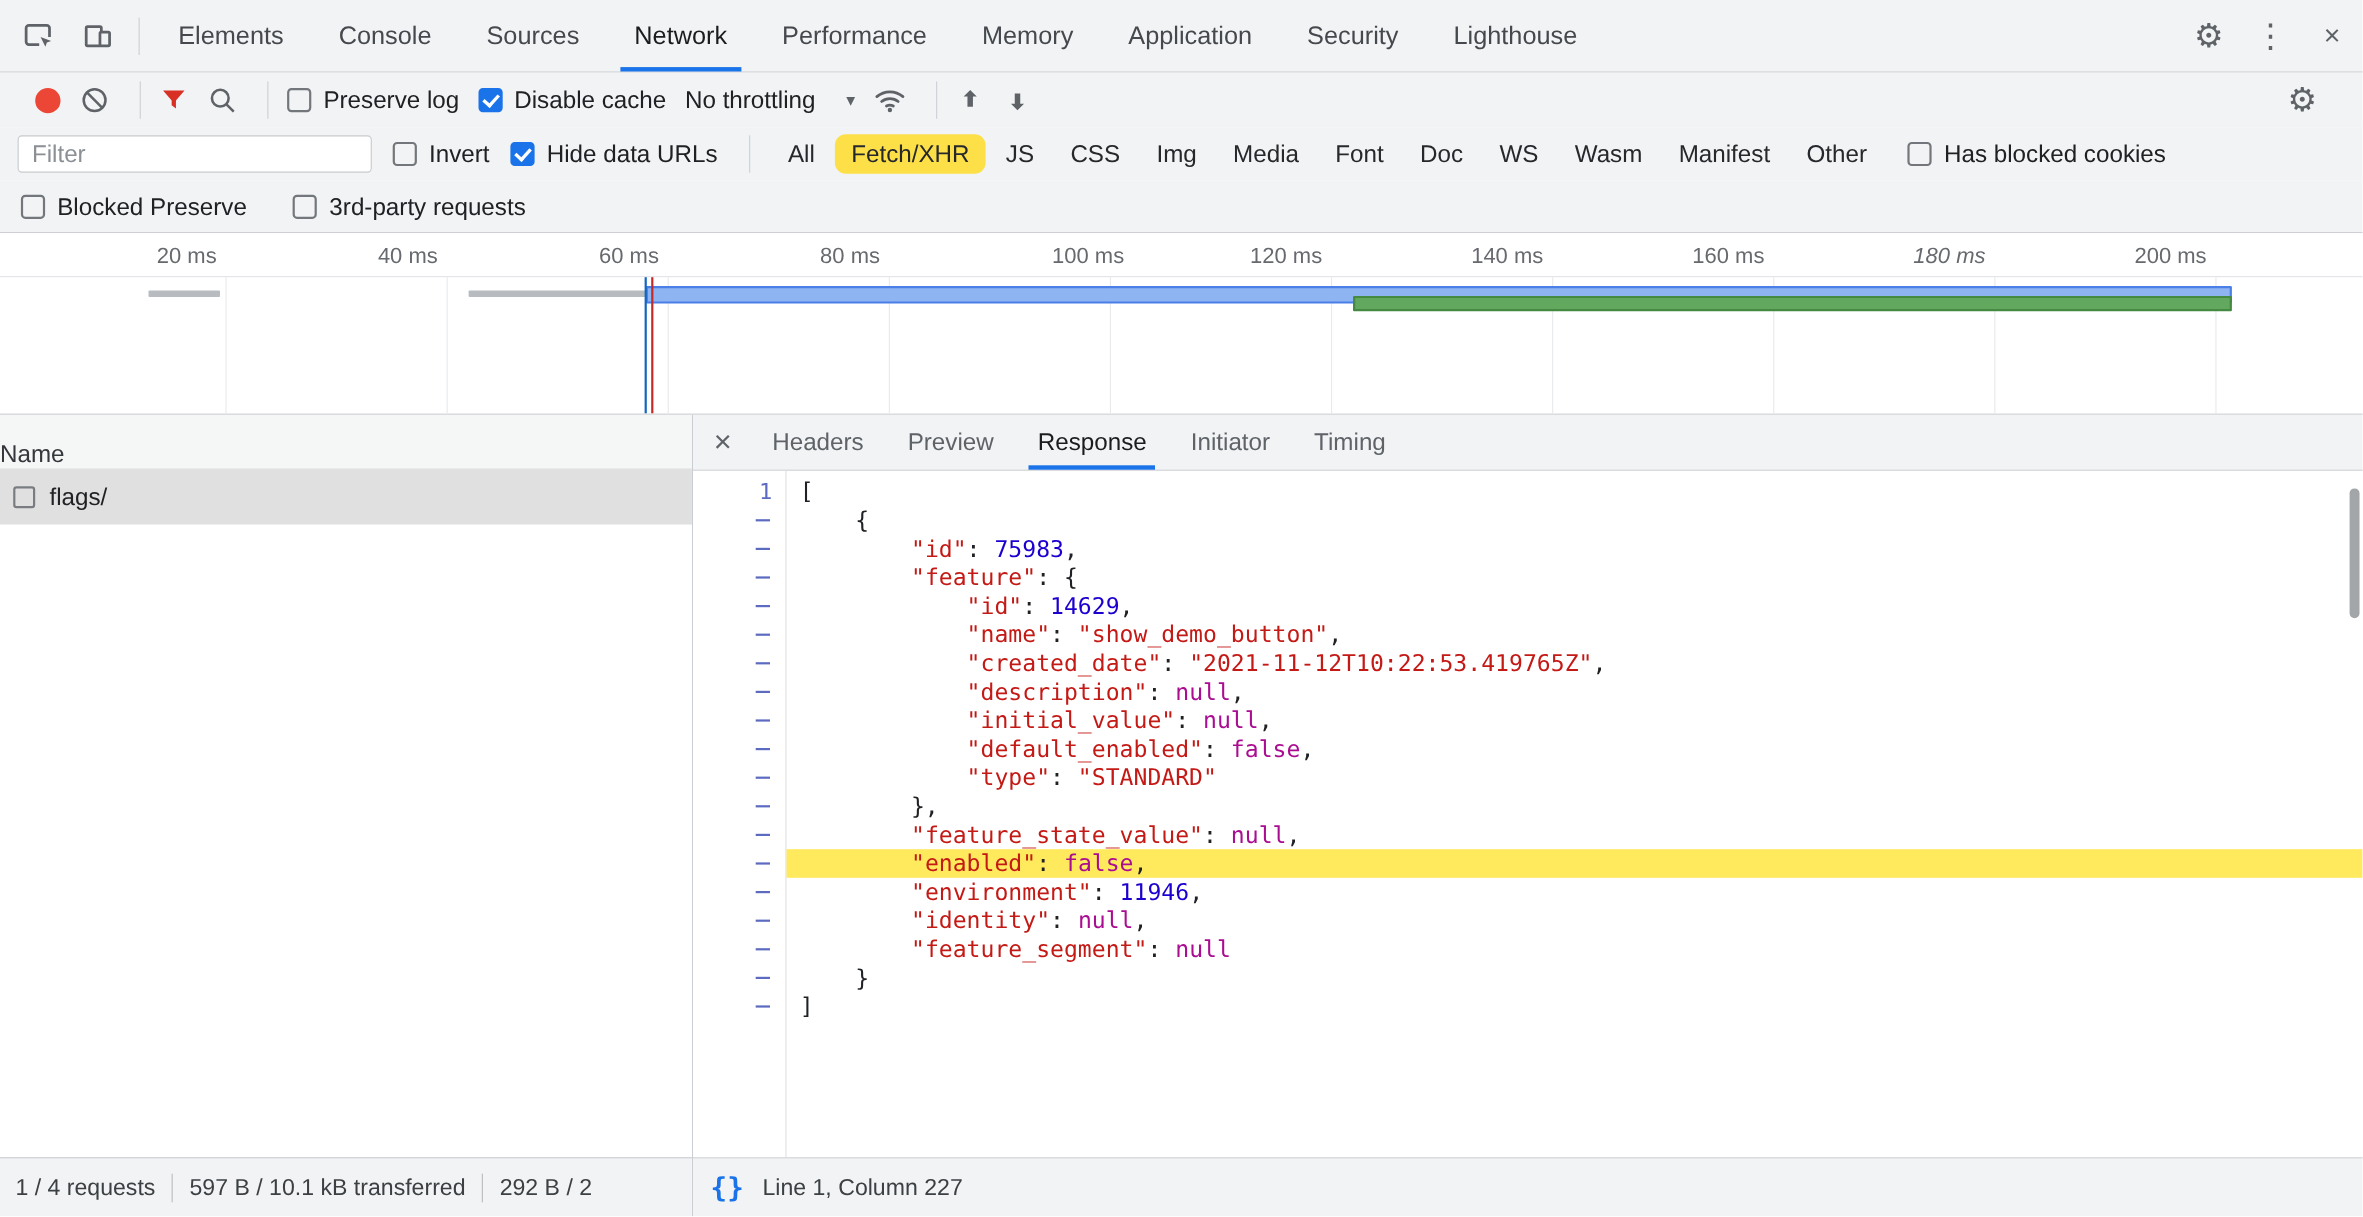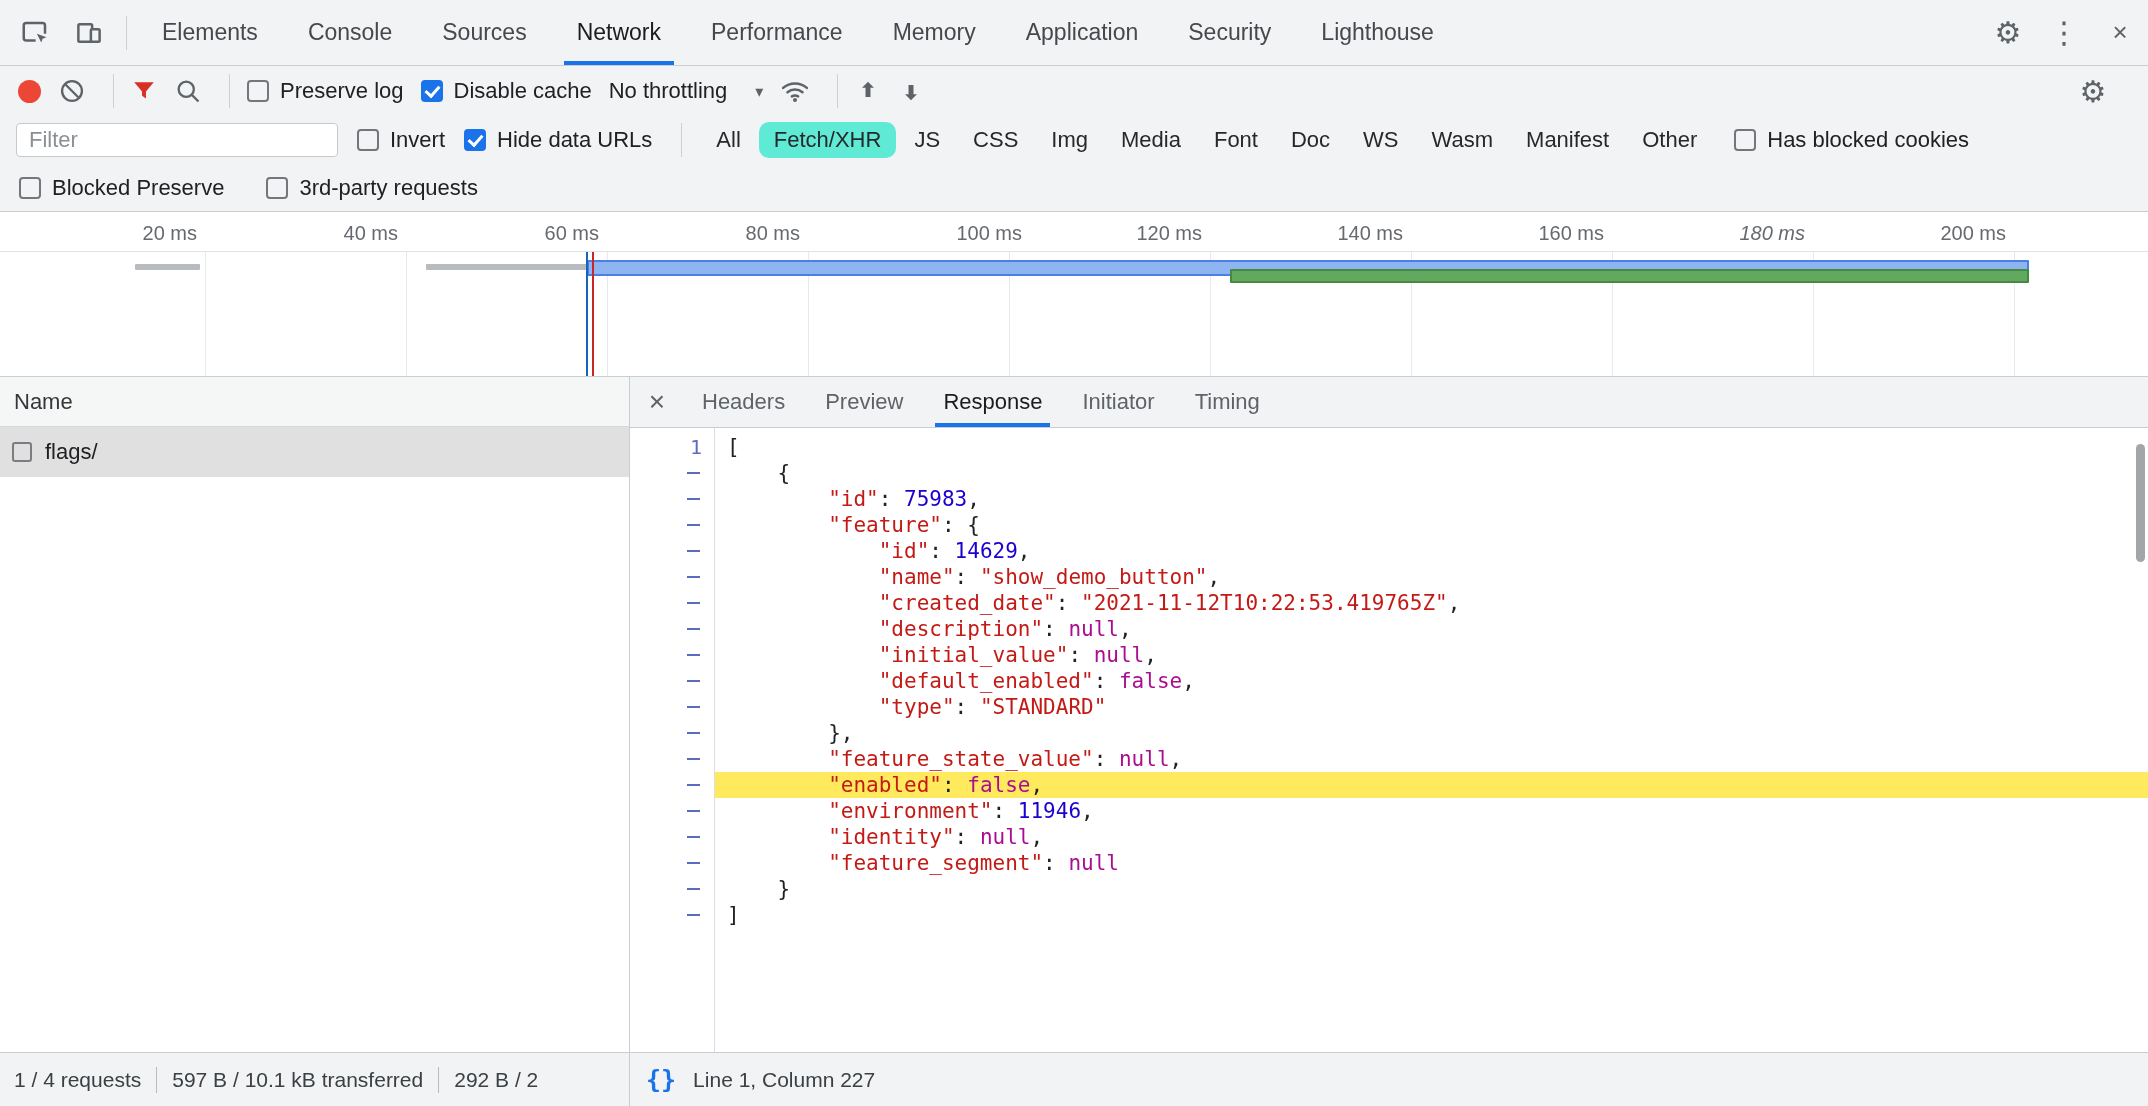--- a/index.html
+++ b/index.html
@@ -14,56 +14,56 @@
   .vsep{width:1px;height:34px;background:#ccd0d4;margin:0 10px;flex:none}
   .tabstrip{display:flex;height:100%}
   .main-tab{display:flex;align-items:center;padding:0 25px;font-size:23px;color:#45484c;position:relative;white-space:nowrap}
   .main-tab.active{color:#1a1c1e}
   .main-tab.active::after{content:"";position:absolute;left:12px;right:12px;bottom:0;height:4px;background:var(--accent,#1a73e8)}
   .spacer{flex:1}
   .glyph-btn{width:56px;height:100%;display:flex;align-items:center;justify-content:center;font-size:30px;color:#5f6368}
   .glyph-btn.small{font-size:26px}
 
   
-  .net-toolbar{height:50px;padding:0 18px 0 18px}
+  .net-toolbar{height:50px;padding:0 18px 0 32px}
   .net-toolbar>*{margin-right:17px}
   .record-dot{width:23px;height:23px;border-radius:50%;background:var(--record-red,#ec4636);flex:none}
   .check-item{display:flex;align-items:center;gap:11px;white-space:nowrap;flex:none}
   .cb{width:22px;height:22px;border:2px solid #73777c;border-radius:4px;flex:none;position:relative;background:transparent}
   .cb.checked{background:var(--accent,#1a73e8);border-color:var(--accent,#1a73e8)}
   .cb.checked::after{content:"";position:absolute;left:5px;top:1px;width:6px;height:11px;border:solid #fff;border-width:0 3px 3px 0;transform:rotate(42deg)}
   .lbl{font-size:22px;color:#202124}
   .select{display:flex;align-items:center;gap:28px;flex:none}
   .caret{font-size:16px;color:#5f6368}
 
   
   .filter-row1{height:48px;padding:0 16px}
   .filter-row1>*{margin-right:19px}
   .filter-input{width:322px;height:34px;border:1px solid #c7cacd;border-radius:4px;background:#fff;
       font-size:22px;padding:0 12px;color:#202124;font-family:"Liberation Sans",sans-serif;outline:none;flex:none}
   .filter-input::placeholder{color:#8b9095}
   .pills{display:flex;align-items:flex-start}
   .pill{font-size:22px;color:#26282b;padding:5px 15px;border-radius:10px;white-space:nowrap;margin-right:3px}
-  .pill.active{background:#5eead4}
+  .pill.active{background:#fde047}
   .filter-row2{height:48px;padding:0 19px;border-bottom:1px solid #cacdd1}
   .filter-row2>*{margin-right:42px}
 
   
   .overview{position:relative;height:165px;background:#fff;border-bottom:1px solid #cacdd1;overflow:hidden;flex:none}
   .ruler-label{position:absolute;top:10px;width:130px;text-align:right;font-size:20px;color:#66696d}
   .ruler-line{position:absolute;top:39px;left:0;right:0;height:1px;background:#e0e3e6}
   .gridline{position:absolute;top:40px;bottom:0;width:1px;background:#e7e9eb}
   .ov-bar{position:absolute;border-radius:1px}
   .ov-event{position:absolute;top:40px;bottom:0;width:2px}
 
   
   .content{flex:1;display:flex;min-height:0}
   .left-pane{width:630px;flex:none;border-right:1px solid #cacdd1;display:flex;flex-direction:column;background:#fff}
-  .grid-header{height:50px;flex:none;background:#f5f6f6;border-bottom:1px solid #d6d9db;display:flex;align-items:center;
-      padding-left:14px;font-size:22px;color:#34373b}
+  .grid-header{height:50px;flex:none;background:#f5f6f6;border-bottom:1px solid #d6d9db;display:flex;align-items:flex-end;
+      font-size:22px;color:#34373b}
   .request-row{height:50px;flex:none;display:flex;align-items:center;padding-left:12px;gap:13px;font-size:22px;color:#202124}
   .request-row.selected{background:var(--row-gray,#e0e0e0)}
   .row-cb{width:20px;height:20px;border:2px solid #797d82;border-radius:3px;flex:none}
   .left-fill{flex:1;background:#fff}
   .summary-bar{height:54px;flex:none;background:#f1f3f4;border-top:1px solid #cacdd1;display:flex;align-items:center;
       padding-left:14px;font-size:21px;color:#3c4043;white-space:nowrap;overflow:hidden}
   .sum-sep{width:1px;height:26px;background:#b9bcbf;margin:0 15px;flex:none}
 
   .right-pane{flex:1;display:flex;flex-direction:column;min-width:0}
   .detail-tabbar{height:51px;border-bottom:1px solid #cacdd1;padding-left:2px}

